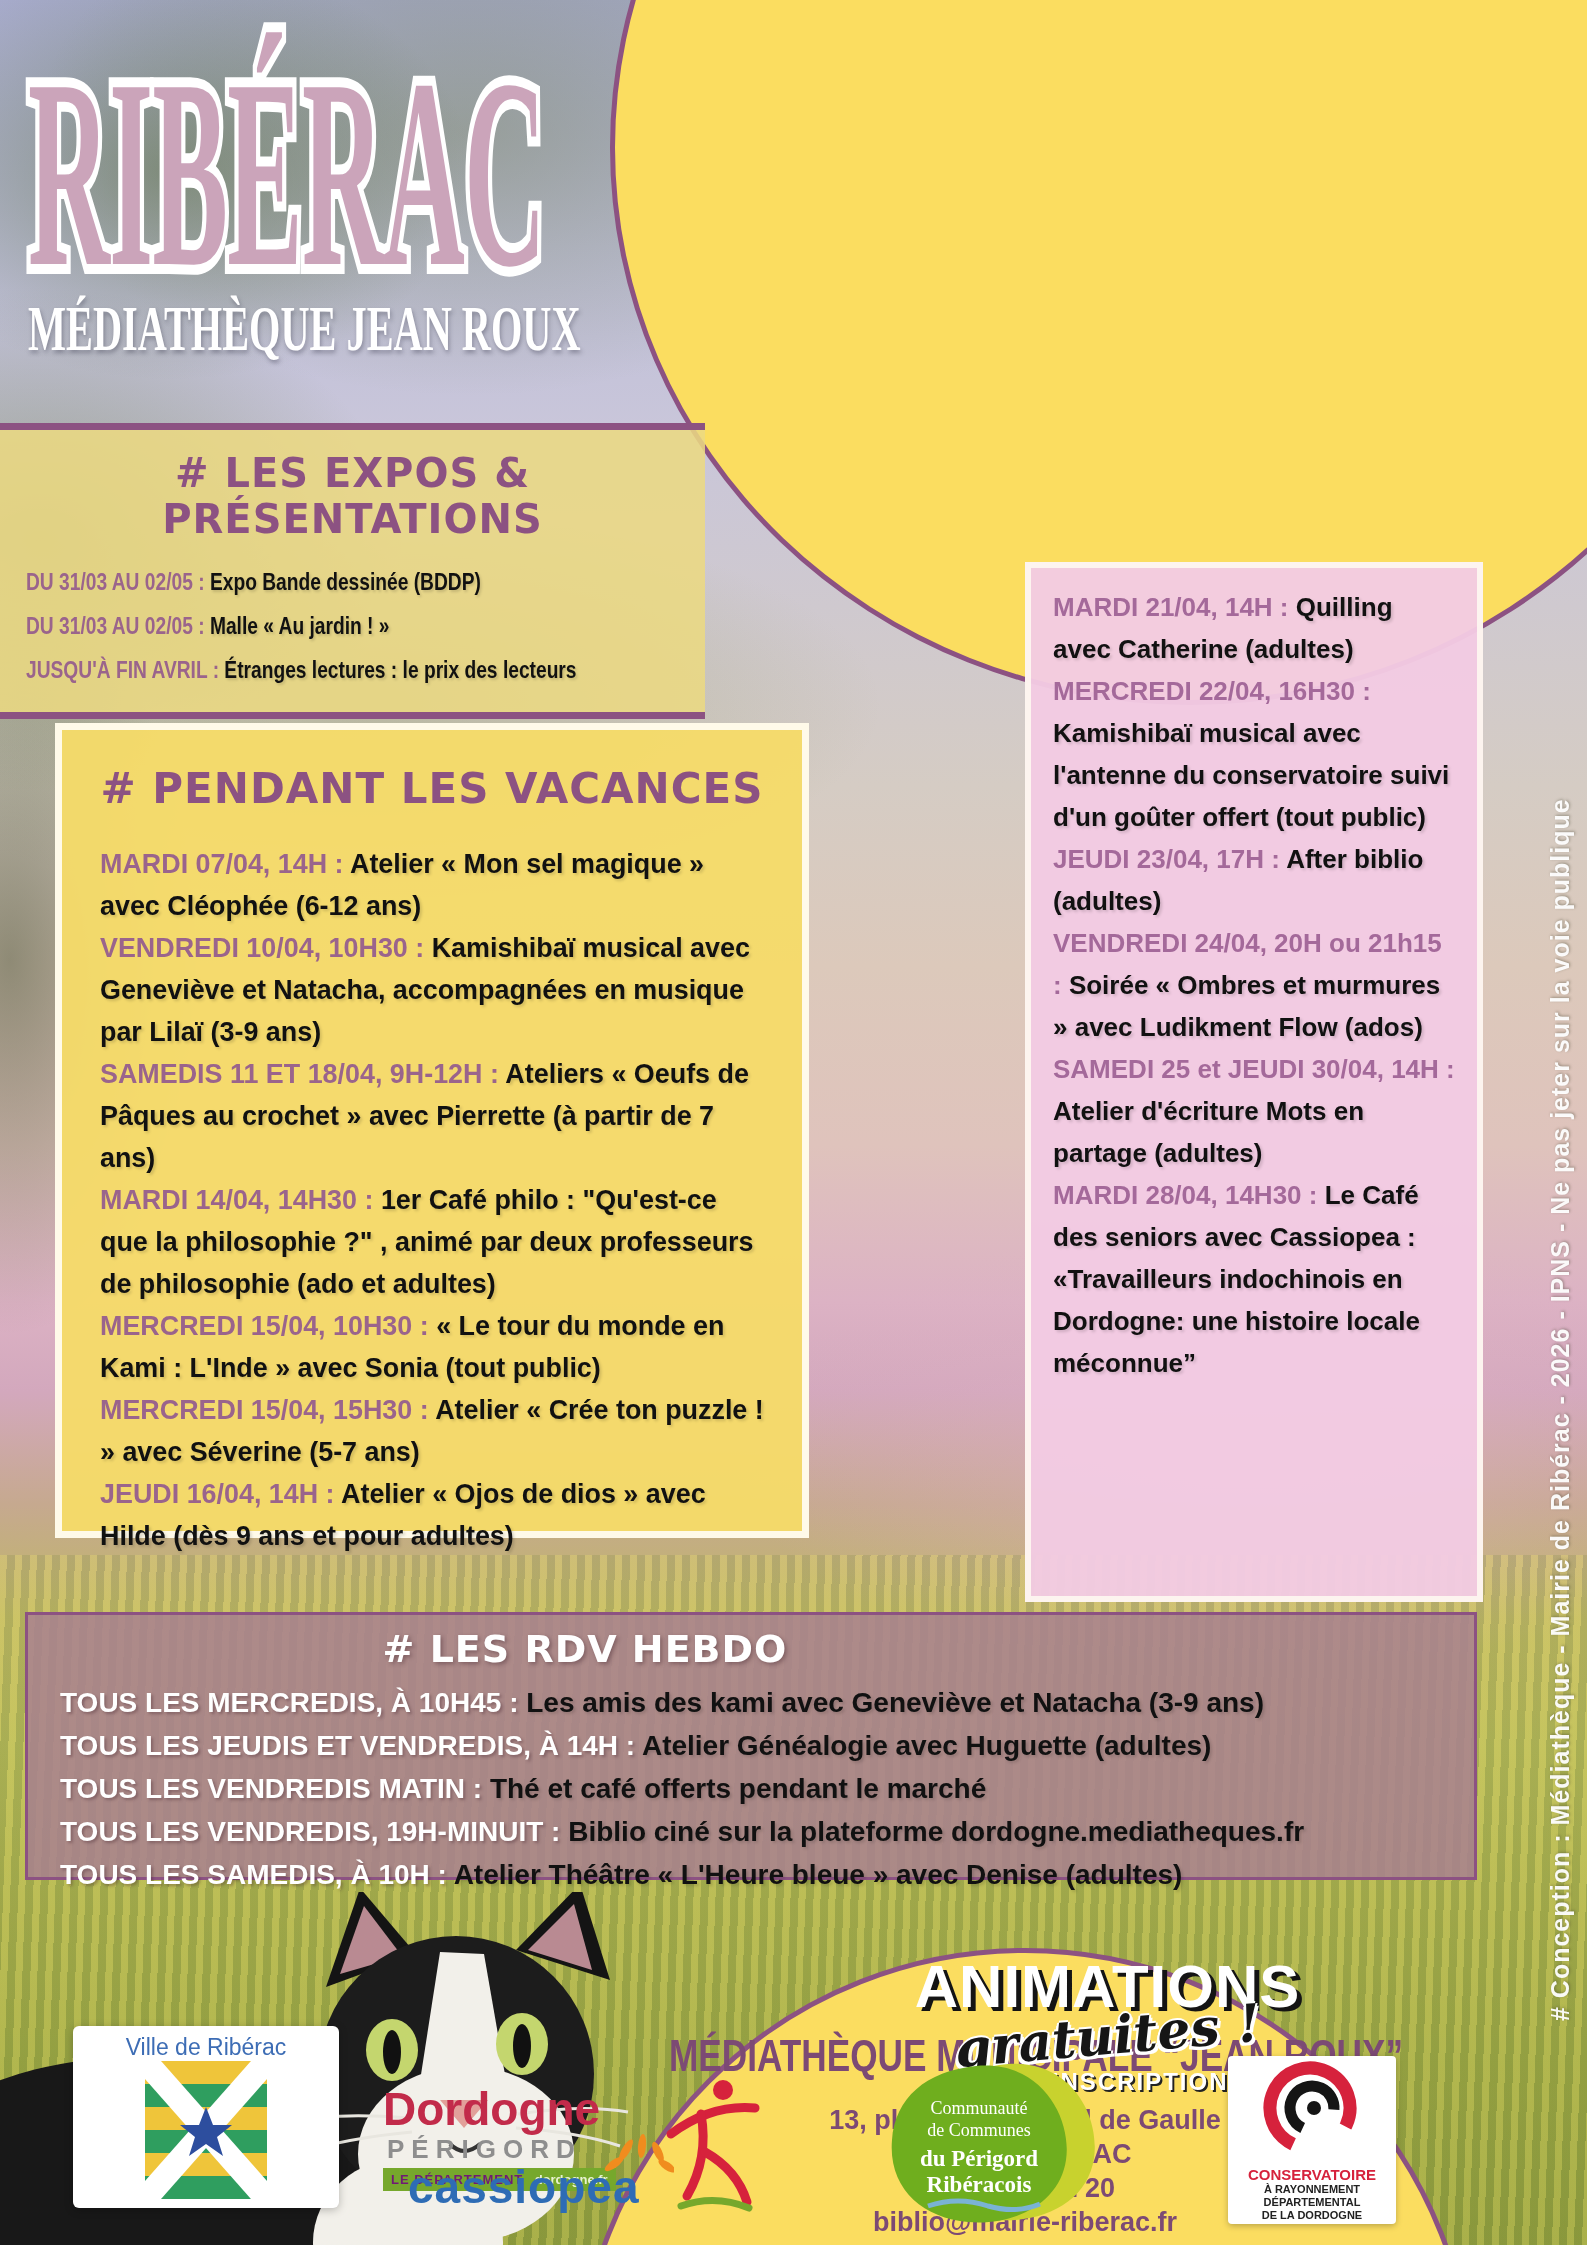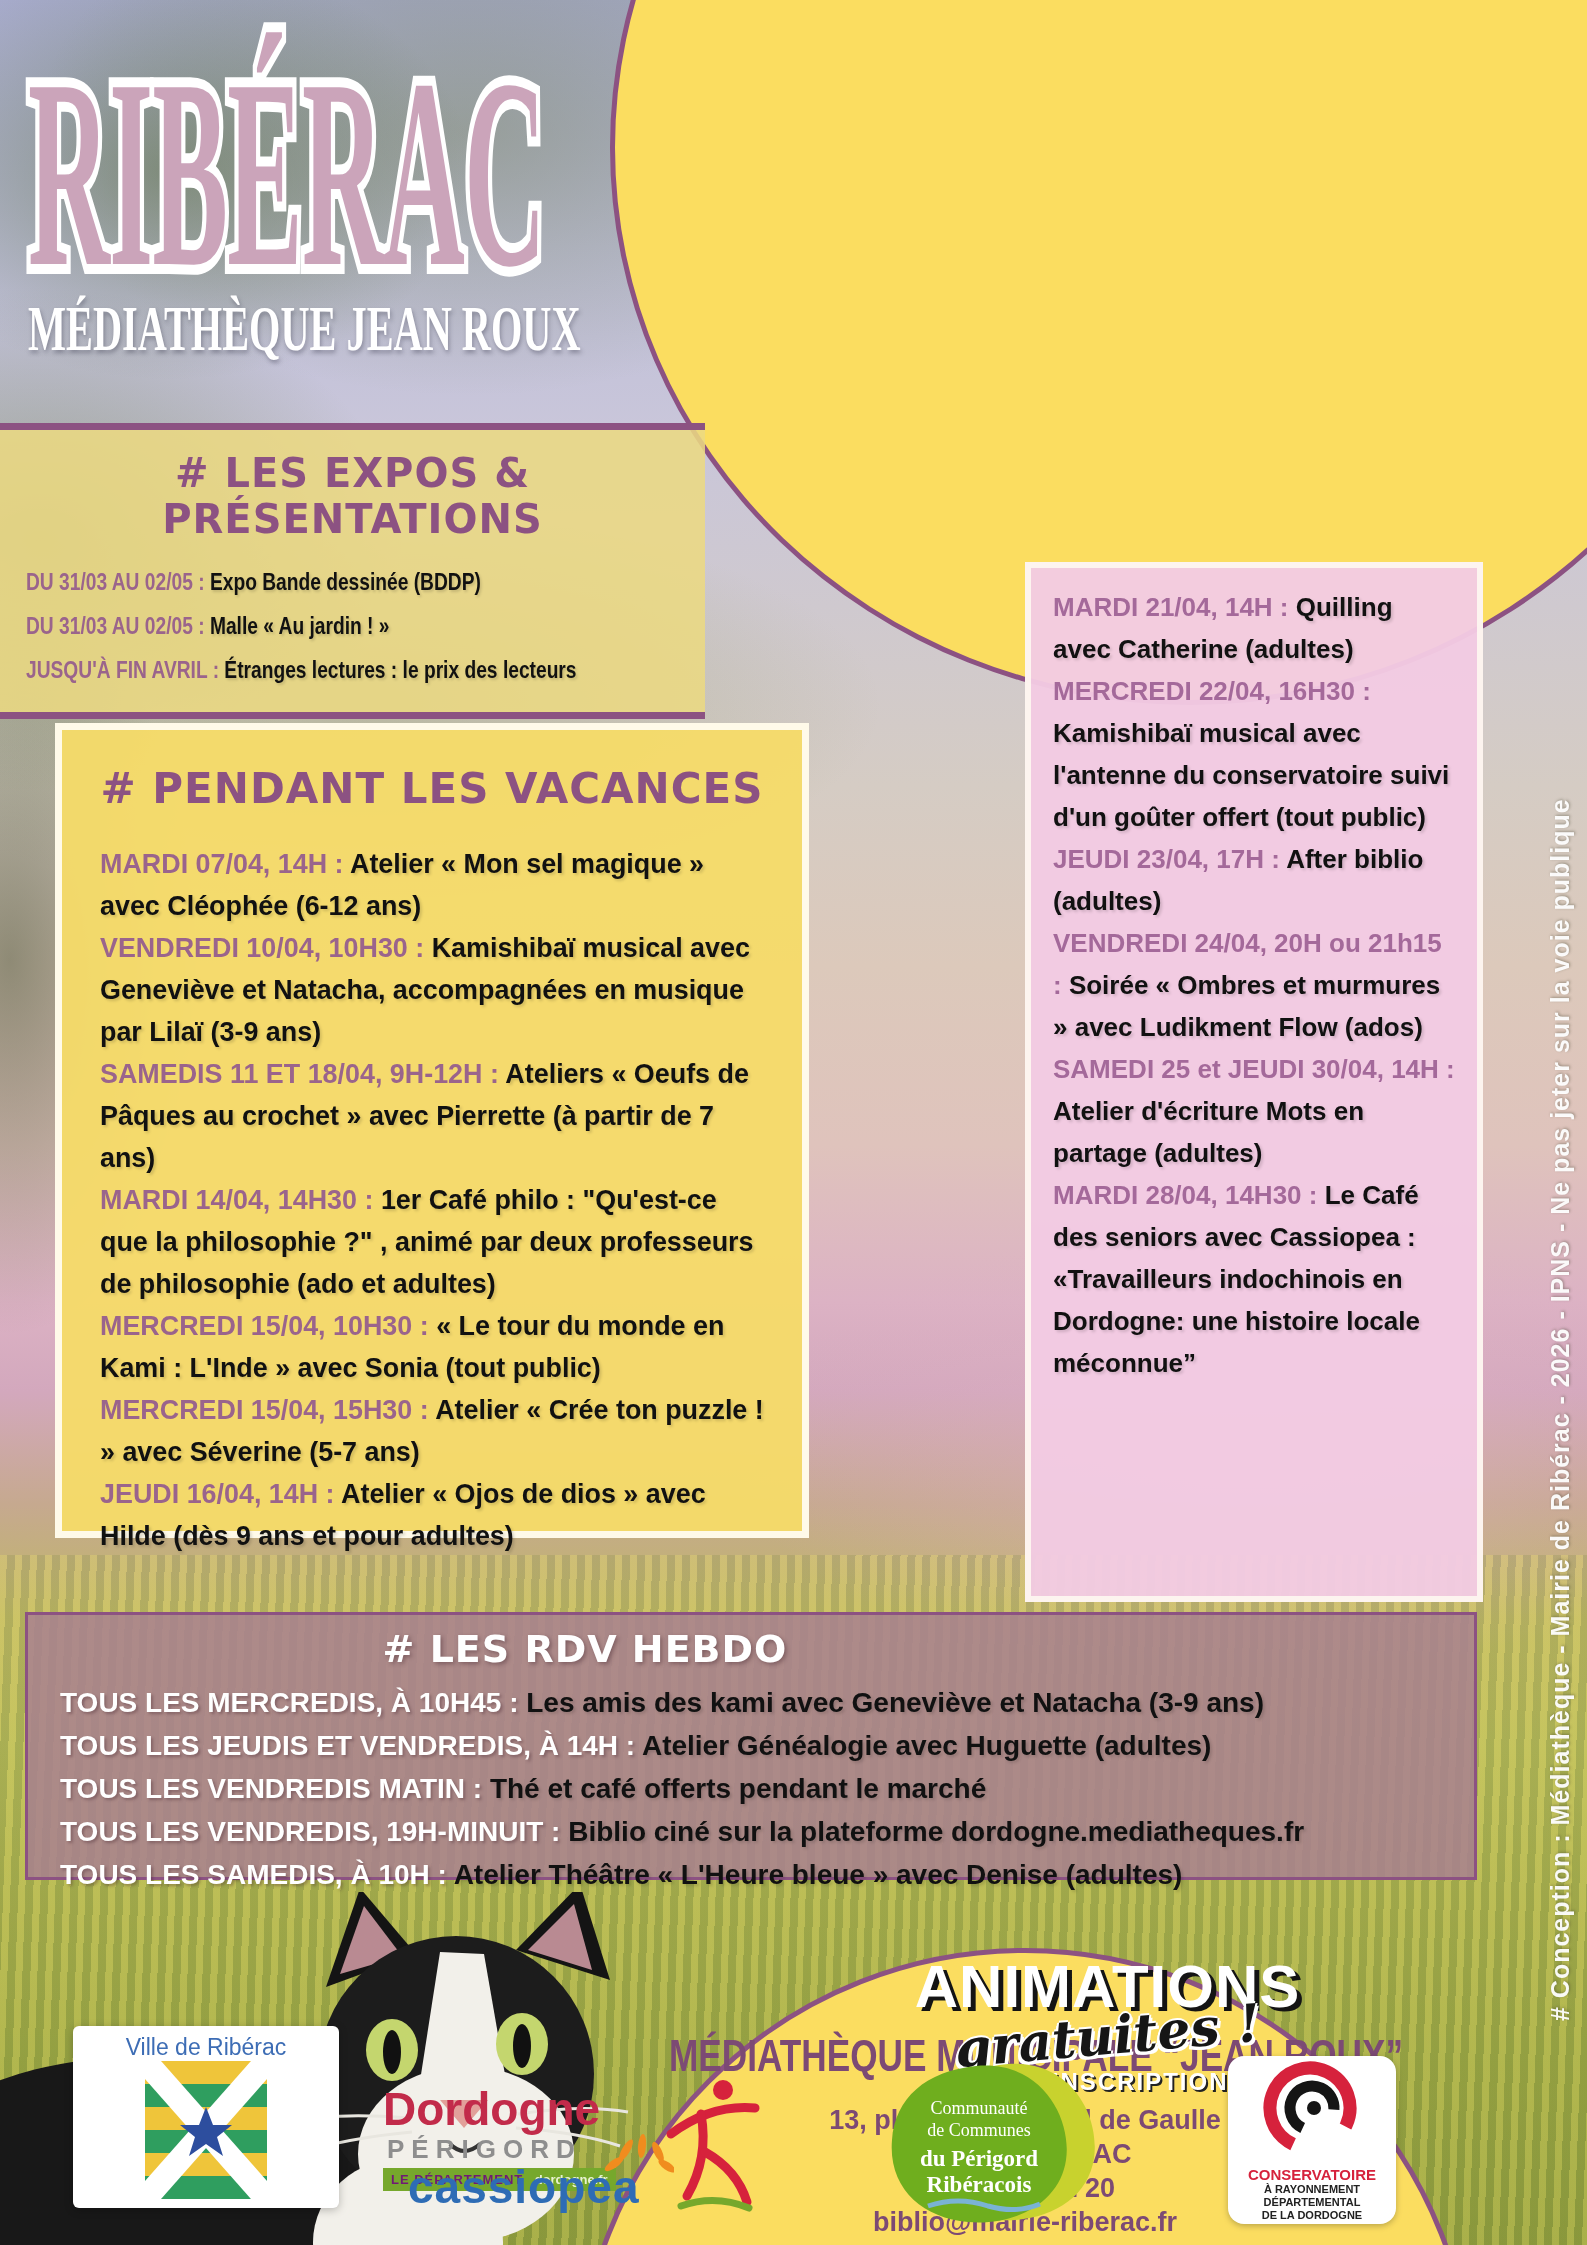--- a/index.html
+++ b/index.html
@@ -136,21 +136,21 @@
   .dordogne .d4 { color:#e8f2d2; font-size:13px; font-weight:700; margin-left:7px; }
   .dordogne svg { position:absolute; left:268px; top:-12px; }
   
   .cassiopea { position:absolute; left:408px; top:2160px; z-index:3; }
   .cassiopea .word { color:#2e6cb5; font-size:46px; font-weight:800; letter-spacing:1px; }
   .cassiopea svg { position:absolute; left:196px; top:-26px; }
   
   .cdc-logo { position:absolute; left:858px; top:2058px; z-index:3; }
   .conservatoire {
     position:absolute; left:1228px; top:2056px; width:168px; height:168px;
-    background:#fff; border-radius:16px; z-index:3; text-align:center;
+    background:#fff; border-radius:4px; z-index:3; text-align:center;
     box-shadow:0 2px 6px rgba(0,0,0,.25);
   }
   .conservatoire .c1 { color:#d6223c; font-size:15px; font-weight:700; margin-top:2px; }
   .conservatoire .cx { color:#222; font-size:11px; font-weight:700; line-height:13px; }
   
   .cat { position:absolute; left:-12px; top:1892px; z-index:2; }
   
   .side-caption {
     position:absolute; right:6px; top:620px; height:1580px; width:42px; z-index:4;
     writing-mode:vertical-rl; transform:rotate(180deg);

